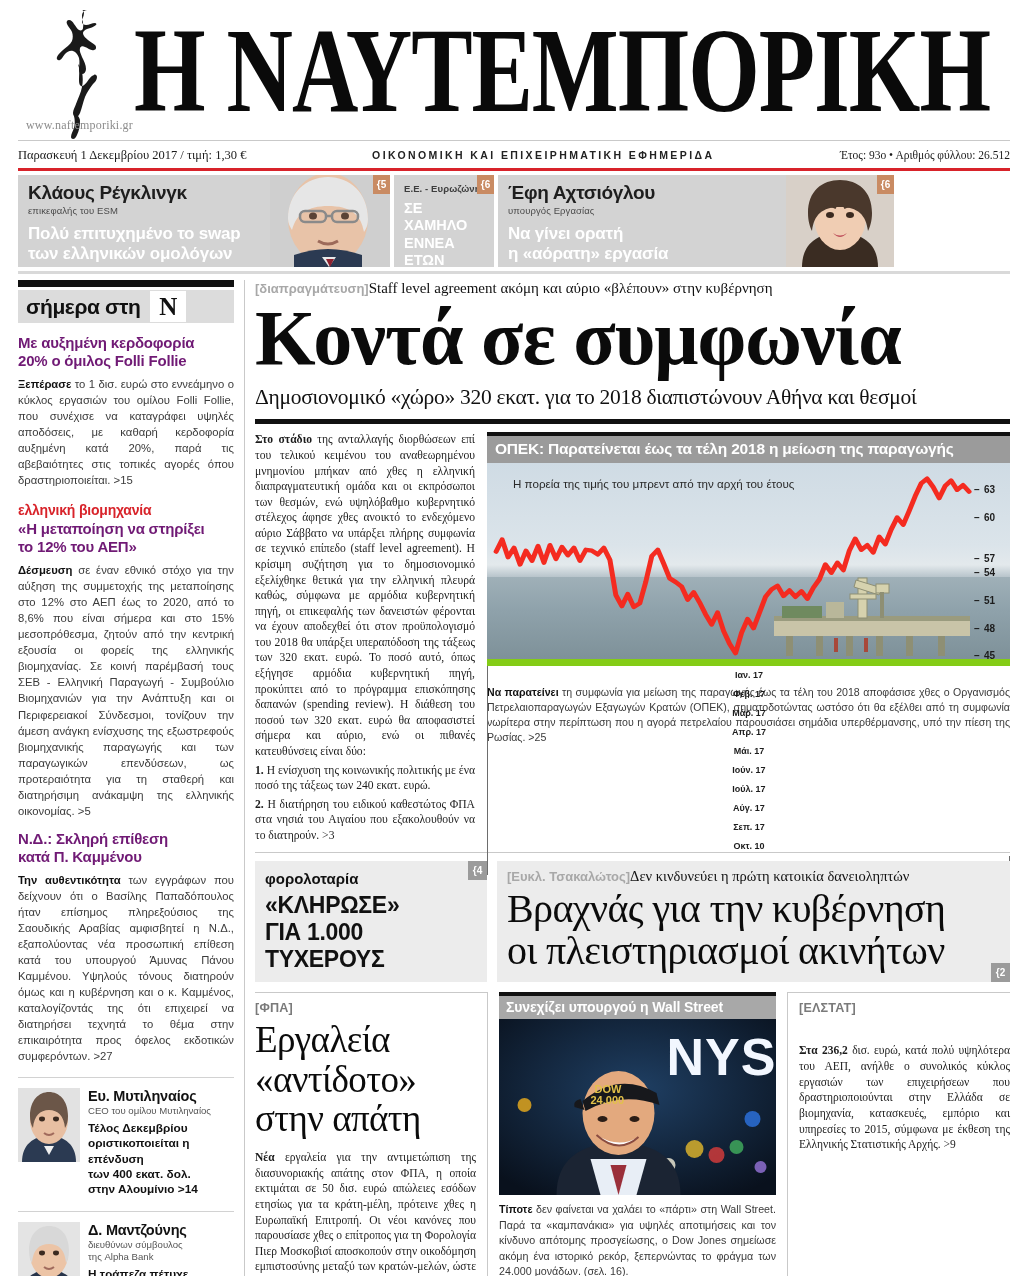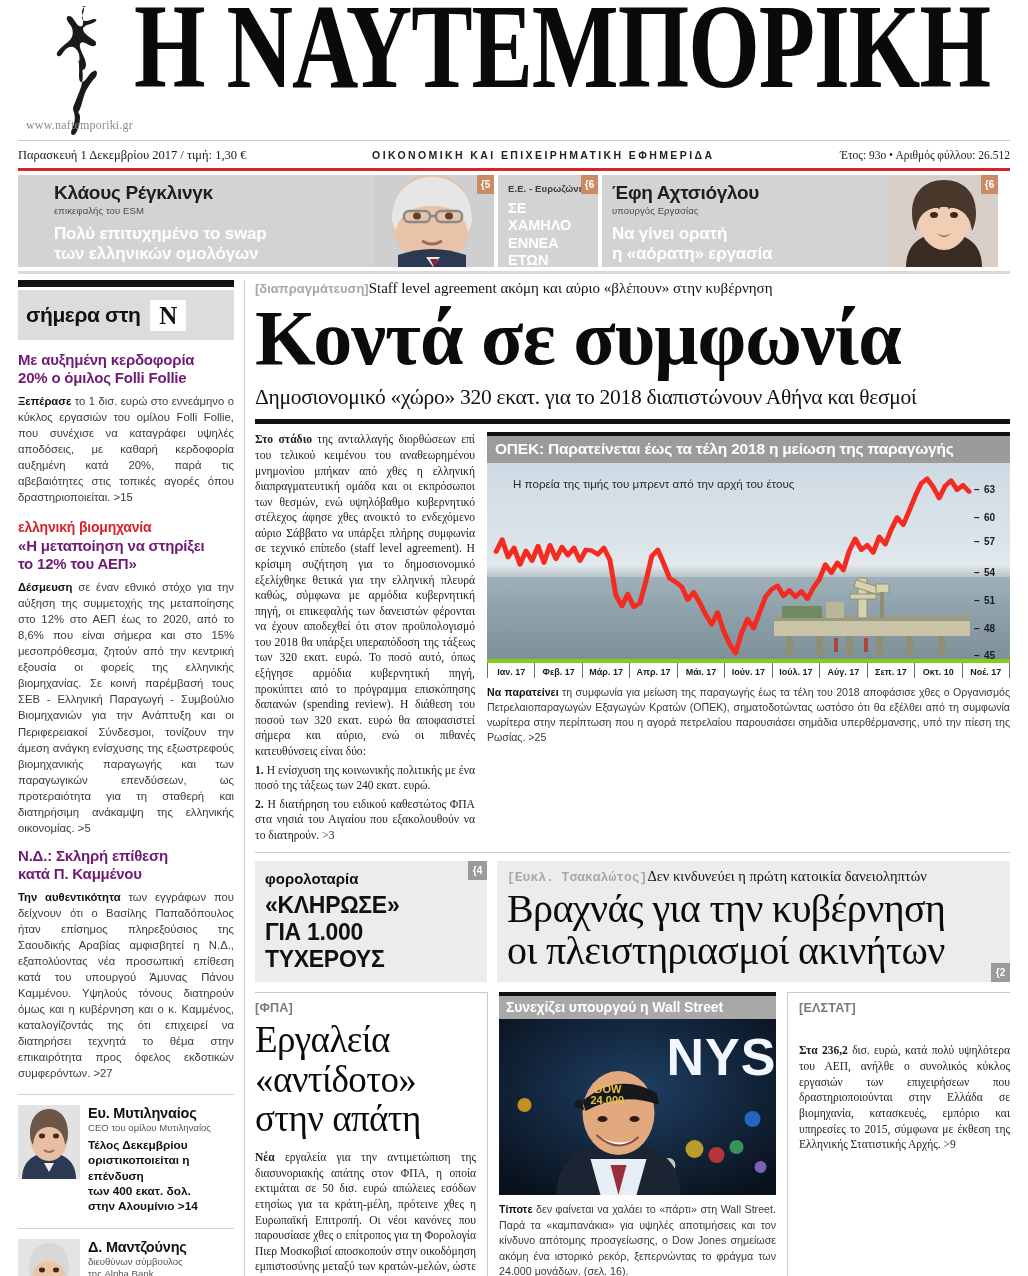--- a/index.html
+++ b/index.html
@@ -9,21 +9,21 @@
     background: #ffffff;
     font-family: "Liberation Sans", sans-serif;
     color: #111;
     overflow: hidden;
     position: relative;
   }
   .page { width: 1028px; height: 1276px; position: relative; padding: 0 18px; }
 
   
   .masthead { position: relative; height: 140px; }
-  .logo-wrap { display: flex; align-items: flex-start; justify-content: center; height: 140px; }
+  .logo-wrap { display: flex; align-items: center; justify-content: center; height: 140px; }
   .hermes { width: 92px; height: 132px; flex: 0 0 auto; margin-right: 4px; position: relative; top: 4px; }
   .wordmark {
     font-family: "Liberation Serif", serif;
     font-weight: bold;
     font-size: 92px;
     letter-spacing: -1px;
     line-height: 1;
     color: #0a0a0a;
     white-space: nowrap;
     transform: scaleY(1.32) scaleX(1.0);
@@ -45,21 +45,21 @@
   .datebar .left { font-family: "Liberation Serif", serif; font-size: 12.5px; color: #1a1a1a; }
   .datebar .mid {
     font-size: 10.5px; font-weight: bold; letter-spacing: 2.4px; color: #222;
   }
   .datebar .right { font-family: "Liberation Serif", serif; font-size: 11.5px; color: #1a1a1a; }
   .redrule { height: 3px; background: #d8232a; margin-top: 2px; }
 
   
   .teasers { display: flex; height: 92px; margin-top: 4px; gap: 4px; }
   .teaser { background: #d3d3d3; position: relative; overflow: hidden; display: flex; }
-  .t1 { width: 476px; padding-left: 26px; }
+  .t1 { width: 372px; }
   .t2 { width: 100px; }
   .t3 { width: 396px; }
   .t-txt { padding: 8px 10px 0 10px; position: relative; z-index: 2; }
   .t-name {
     font-size: 19px; font-weight: bold; color: #1e1e1e; line-height: 1.05;
     letter-spacing: -.3px;
   }
   .t-role { font-size: 9.5px; color: #4a4a4a; margin-top: 2px; letter-spacing: .1px; }
   .t-head {
     font-size: 17px; color: #ffffff; font-weight: bold; line-height: 1.18;
@@ -79,21 +79,21 @@
   .greyrule { height: 3px; background: #d9d9d9; margin-top: 4px; }
 
   
   .content { display: flex; margin-top: 6px; }
   .col-left { width: 226px; flex: 0 0 226px; padding-right: 10px; }
   .col-main { flex: 1 1 auto; padding-left: 10px; border-left: 1px solid #c9c9c9; }
 
   
   .today-bar { background: #111; height: 7px; }
   .today-box {
-    background: #dcdcdc; height: 50px; margin-top: 3px;
+    background: #dcdcdc; height: 33px; margin-top: 3px;
     display: flex; align-items: center; padding-left: 8px; position: relative;
   }
   .today-box .lbl {
     font-size: 21px; font-weight: bold; color: #111; letter-spacing: -.4px;
   }
   .today-box .nletter {
     font-family: "Liberation Serif", serif; font-weight: bold; font-size: 25px;
     margin-left: 10px; background: #fff; padding: 0 9px; line-height: 31px;
   }
   .side-head {
@@ -158,21 +158,21 @@
   }
   .chart-svg { position: absolute; left: 0; top: 0; width: 100%; height: 100%; z-index: 3; }
   .rig { position: absolute; right: 38px; bottom: 3px; width: 200px; height: 92px; z-index: 2; }
   .yaxis { position: absolute; right: 2px; top: 0; bottom: 0; width: 34px; z-index: 5; }
   .ytick {
     position: absolute; font-size: 10px; font-weight: bold; color: #1c1c1c;
     left: 10px; transform: translateY(-50%); white-space: nowrap;
   }
   .ytick:before { content:"–"; position:absolute; left:-10px; color:#1c1c1c; }
   .xaxis {
-    position: relative; height: 19px; display: flex; border-top: 4px solid #84cc16;
+    position: relative; height: 19px; display: flex; border-top: 7px solid #84cc16; flex-direction: column;
   }
   .xt {
     flex: 1 1 0; font-size: 9px; font-weight: bold; color: #1c1c1c;
     text-align: center; line-height: 19px; border-left: 1px solid #6d6d6d;
   }
   .xt:last-child { border-right: 1px solid #6d6d6d; }
   .chart-note {
     font-size: 10.6px; line-height: 1.42; color: #3a3a3a; margin-top: 7px; text-align: justify;
   }
   .chart-note b { color: #111; }
@@ -185,21 +185,21 @@
     padding: 9px 10px 10px 10px; min-height: 118px;
   }
   .lotto .k { font-size: 15px; font-weight: bold; color: #111; }
   .lotto .h { font-size: 23px; font-weight: bold; line-height: 1.16; margin-top: 5px; color: #111; letter-spacing: -.3px; }
   .badge-grey {
     position: absolute; width: 19px; height: 19px; background: #9b9b9b; color: #fff;
     font-size: 10px; font-weight: bold; display: flex; align-items: center; justify-content: center;
   }
   .auction { flex: 1 1 auto; background: #ececec; position: relative; padding: 7px 10px 10px 10px; }
   .auction .k { font-family: "Liberation Serif", serif; font-size: 14.5px; color: #111; }
-  .auction .k .brk { color: #a8a8a8; font-weight: bold; font-family:Liberation Mono, monospace; font-size: 13px; }
+  .auction .k .brk { color: #a8a8a8; font-weight: bold; font-family:Liberation Sans, sans-serif; font-size: 13px; }
   .auction .h {
     font-family: "Liberation Serif", serif; font-size: 40px; line-height: 1.05;
     color: #0b0b0b; margin-top: 3px; letter-spacing: -.6px;
   }
 
   
   .bot-row { display: flex; margin-top: 10px; }
   .bot-a { width: 232px; flex: 0 0 232px; padding-right: 11px; border-top: 1px solid #c9c9c9; padding-top: 8px; }
   .bot-b { width: 300px; flex: 0 0 300px; padding: 0 11px; border-left: 1px solid #c9c9c9; }
   .bot-c { flex: 1 1 auto; padding-left: 11px; border-left: 1px solid #c9c9c9; border-top: 1px solid #c9c9c9; padding-top: 8px; }
@@ -436,21 +436,21 @@
 
               <svg class="chart-svg" viewBox="0 0 460 196" preserveAspectRatio="none">
                 <polyline id="brentline" fill="none" stroke="#f42b20" stroke-width="4.4" stroke-linejoin="round" stroke-linecap="round" points="8.0,88.6 13.3,76.6 18.5,94.2 23.8,84.9 29.1,101.5 34.3,87.7 39.6,97.8 44.9,83.1 50.1,99.7 55.4,82.2 60.7,96.0 65.9,84.0 71.2,92.3 76.5,84.9 81.7,97.8 87.0,86.8 92.3,87.7 97.5,91.4 102.8,84.9 108.1,96.9 113.3,132.0 118.6,143.1 123.8,131.1 129.1,144.0 134.4,140.3 139.6,119.1 144.9,93.2 150.2,86.8 155.4,100.6 160.7,115.4 166.0,119.1 171.2,123.7 176.5,136.6 181.8,129.2 187.0,139.4 192.3,151.4 197.6,161.5 202.8,149.5 208.1,168.0 213.4,180.9 218.6,190.2 223.9,169.8 229.2,156.0 234.4,165.2 239.7,149.5 245.0,133.8 250.2,126.5 255.5,122.8 260.8,132.9 266.0,127.4 271.3,133.8 276.6,128.3 281.8,135.7 287.1,124.6 292.4,116.3 297.6,101.5 302.9,109.8 308.2,99.7 313.4,107.1 318.7,87.7 323.9,75.7 329.2,86.8 334.5,82.2 339.7,89.5 345.0,73.8 350.3,81.2 355.5,66.5 360.8,54.5 366.1,61.8 371.3,48.0 376.6,33.2 381.9,20.3 387.1,15.7 392.4,24.0 397.7,35.1 402.9,23.1 408.2,17.5 413.5,26.8 418.7,22.2 424.0,28.6"></polyline>
               </svg>
 
               <div class="yaxis">
                   <div class="ytick" style="top: 192px;">45</div>
                   <div class="ytick" style="top: 164.308px;">48</div>
                   <div class="ytick" style="top: 136.615px;">51</div>
                   <div class="ytick" style="top: 108.923px;">54</div>
-                  <div class="ytick" style="top: 78px;">57</div>
+                  <div class="ytick" style="top: 95px;">57</div>
                   <div class="ytick" style="top: 53.5385px;">60</div>
                   <div class="ytick" style="top: 25.8462px;">63</div>
                 </div>
             </div>
             <div class="xaxis">
                 <div class="xt">Ιαν. 17</div>
                 <div class="xt">Φεβ. 17</div>
                 <div class="xt">Μάρ. 17</div>
                 <div class="xt">Απρ. 17</div>
                 <div class="xt">Μάι. 17</div>

